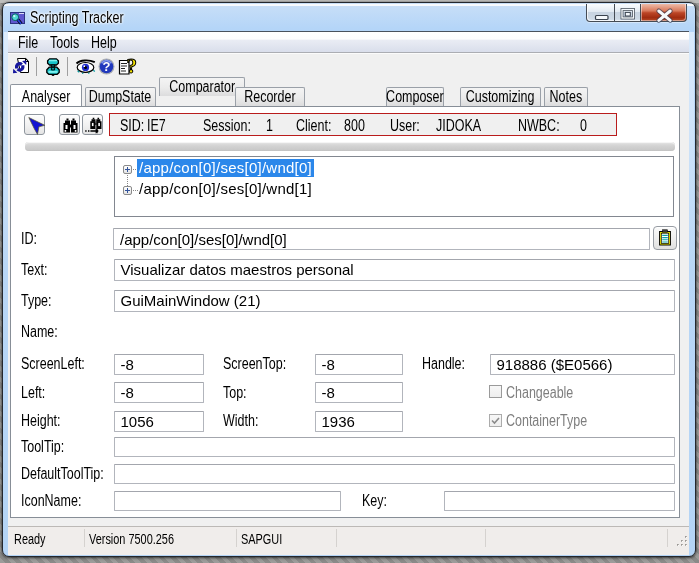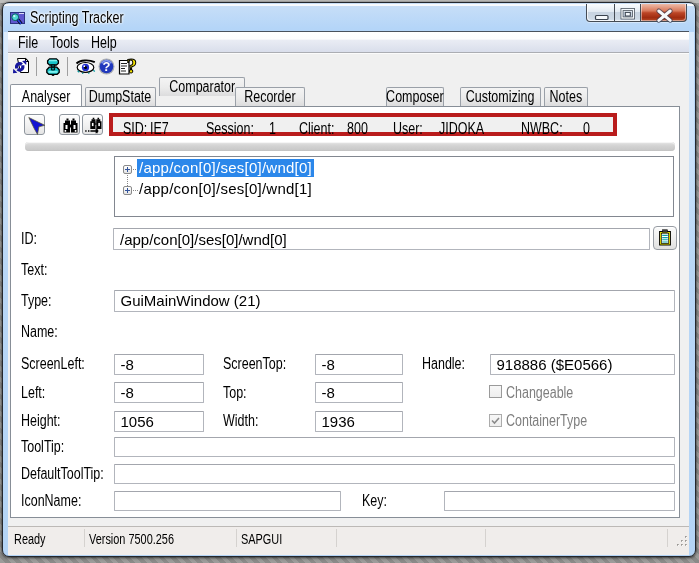--- a/index.html
+++ b/index.html
@@ -21,21 +21,21 @@
 #toolbar{position:absolute;left:0;top:21px;width:100%;height:27px;background:#f0f0f0;box-shadow:inset 0 1px 0 #fbfbfb;}
 .tsep{position:absolute;top:4px;width:1px;height:19px;background:#a0a0a0;}
 
 .tab{position:absolute;border:1px solid #9aa0a8;border-bottom:none;border-radius:2px 2px 0 0;background:linear-gradient(#f4f4f4,#ebebeb 55%,#dcdcdd);display:flex;align-items:flex-end;justify-content:center;}
 #tabactive{left:2px;top:52px;width:72px;height:22px;background:#fff;z-index:5;border-color:#8e959e;}
 
 #panel{position:absolute;left:1.5px;top:74px;width:670px;height:412px;background:#fff;border:1px solid #878e97;}
 
 .sbtn{position:absolute;width:21px;height:21px;border:1px solid #8f969e;border-radius:3px;background:linear-gradient(#fdfdfd,#f1f1f1 55%,#e4e4e4);box-shadow:inset 0 1px 0 #fff;}
 
-#grp{position:absolute;left:98px;top:6px;width:508px;height:22.5px;border:4px solid #b91c1c;background:#f0f0f0;}
+#grp{position:absolute;left:98px;top:6px;width:508px;height:22.5px;border:1px solid #b91c1c;background:#f0f0f0;}
 .g{position:absolute;top:3px;}
 
 #prog{position:absolute;left:14.5px;top:35px;width:650px;height:9px;border-radius:4px;background:linear-gradient(#e3e3e3,#d2d2d2 45%,#c6c6c6);box-shadow:inset 0 1px 1px rgba(255,255,255,.8),inset 0 0 1px #aaa;}
 
 #tree{position:absolute;left:103.5px;top:49px;width:560px;height:61px;background:#fff;border:1px solid #828790;}
 .pbox{position:absolute;width:9px;height:9px;border:1px solid #8a8a8a;border-radius:2px;background:linear-gradient(#fff,#e4e4e4);}
 .pbox:before{content:"";position:absolute;left:1px;top:3px;width:5px;height:1px;background:#33549c;}
 .pbox:after{content:"";position:absolute;left:3px;top:1px;width:1px;height:5px;background:#33549c;}
 
 .inp{position:absolute;background:#fff;border:1px solid #b2b5bc;border-top-color:#a3a6ad;border-radius:1px;font-size:15px;letter-spacing:0;color:#000;padding-left:6px;display:flex;align-items:center;white-space:nowrap;overflow:hidden;}
@@ -210,20 +210,21 @@
    <div class="abs" style="left:642px;top:119px;width:24px;height:24px;border:1px solid #979ca3;border-radius:4px;background:linear-gradient(#fbfbfb,#ececec 60%,#e0e0e0);box-shadow:inset 0 1px 0 #fff;">
     <svg style="left:4px;top:2px" width="14" height="18" viewBox="0 0 14 18">
      <rect x="1.6" y="2.5" width="10.8" height="13.5" fill="#f6ee00" stroke="#000" stroke-width="1"></rect>
      <rect x="3.3" y="4.2" width="7.4" height="10.2" fill="#fff" stroke="#000" stroke-width=".7"></rect>
      <path d="M4.2 6.4h5.6M4.2 8.6h5.6M4.2 10.8h5.6M4.2 13h5.6" stroke="#0aa2a8" stroke-width="1.1"></path>
      <rect x="4.6" y="0.8" width="4.8" height="2.4" fill="#404040" stroke="#000" stroke-width=".6"></rect>
     </svg>
    </div>
 
    <span class="c lbl" style="top:153.5px">Text:</span>
+   <div class="inp" style="left:103px;top:151.5px;width:561px;height:22px">Visualizar datos maestros personal</div>
    <span class="c lbl" style="top:184.5px">Type:</span>
    <div class="inp" style="left:103px;top:182.5px;width:561px;height:22px">GuiMainWindow (21)</div>
    <span class="c lbl" style="top:216px">Name:</span>
 
    <span class="c lbl" style="top:248px">ScreenLeft:</span>
    <div class="inp" style="left:103px;top:246.5px;width:90px;height:21px">-8</div>
    <span class="c lbl" style="left:212.5px;top:248px">ScreenTop:</span>
    <div class="inp" style="left:304px;top:246.5px;width:88px;height:21px">-8</div>
    <span class="c lbl" style="left:411.5px;top:248px">Handle:</span>
    <div class="inp" style="left:479px;top:246.5px;width:185px;height:21px">918886 ($E0566)</div>

